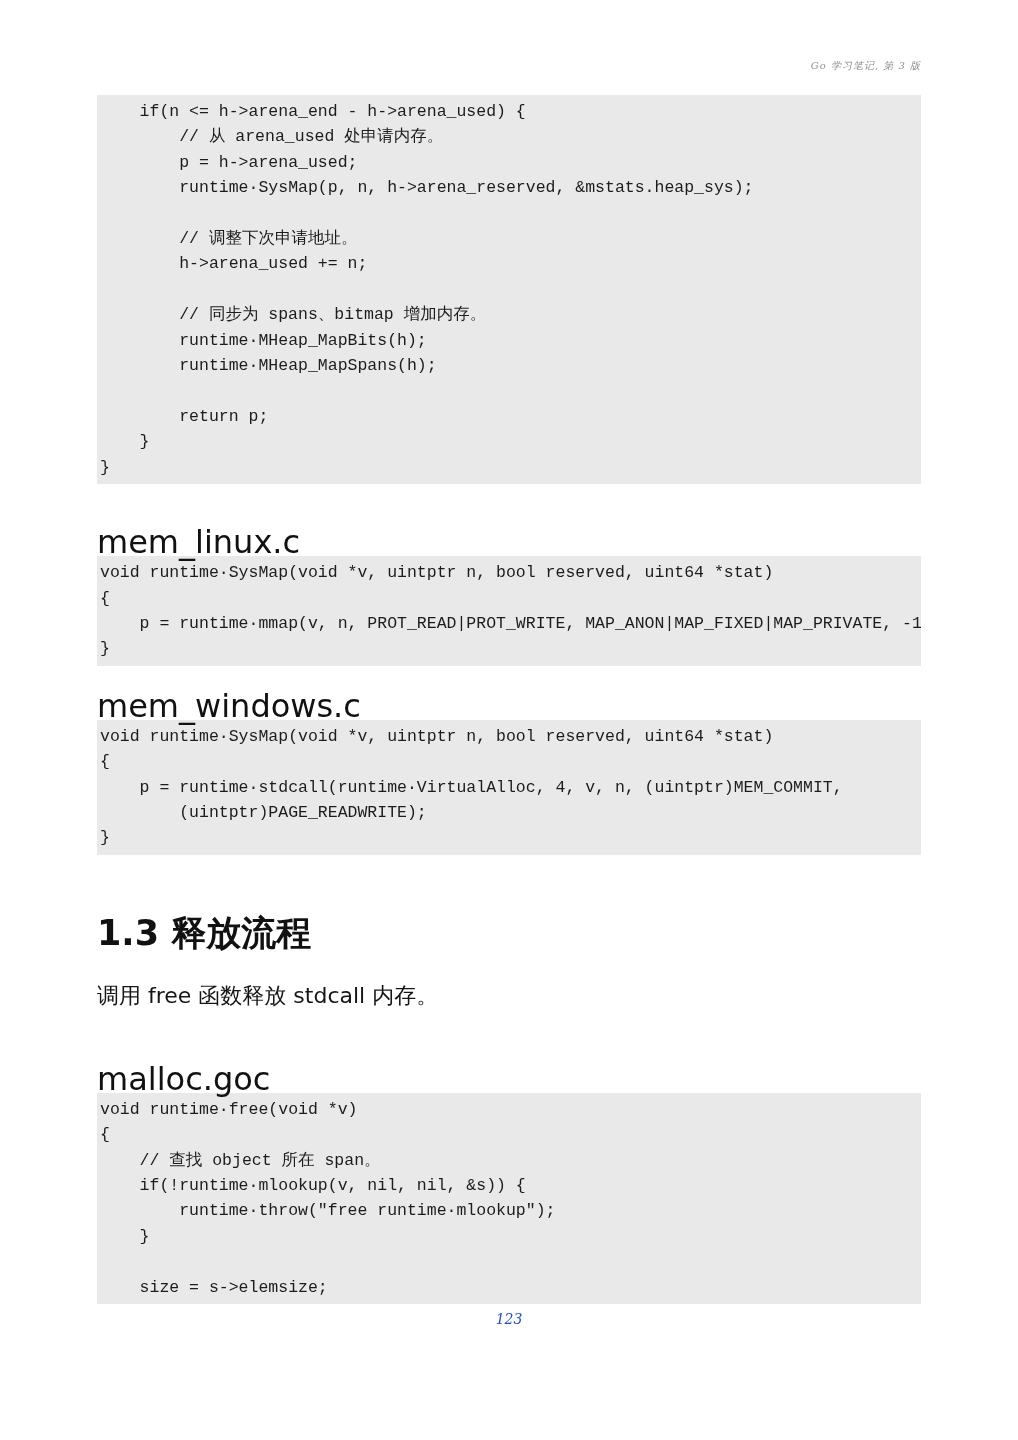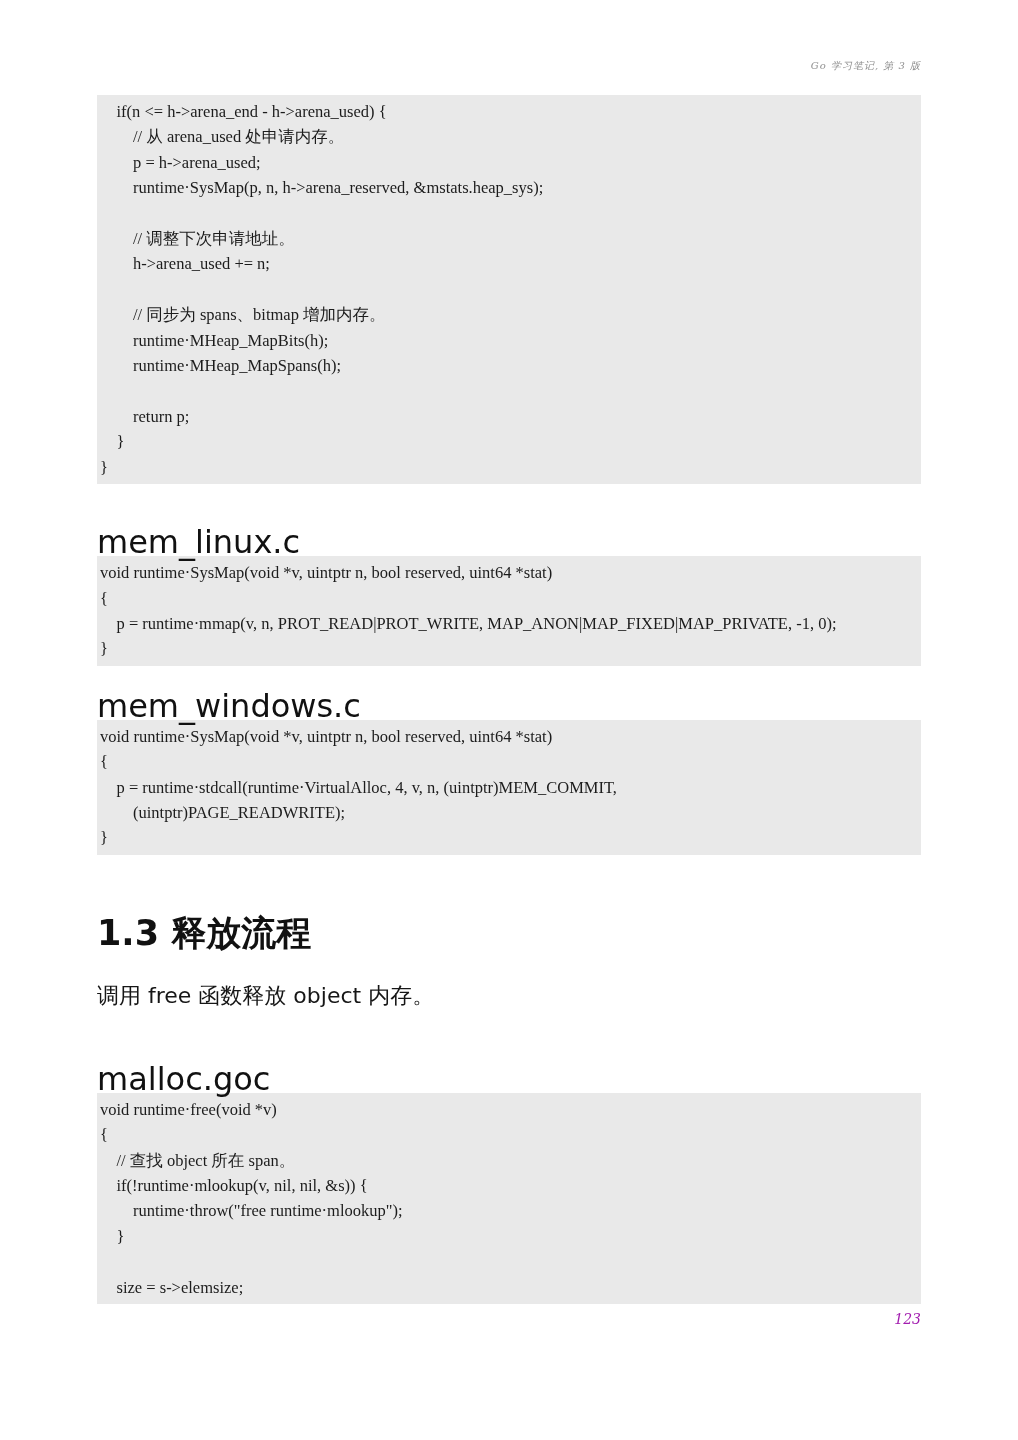--- a/index.html
+++ b/index.html
@@ -19,21 +19,21 @@
     font-family: "DejaVu Serif", "Liberation Serif", serif;
     font-style: italic;
     font-size: 10px;
     line-height: 18px;
     letter-spacing: 1px;
     color: #8f8f8f;
   }
 
   pre.code {
     background: #e9e9e9;
-    font-family: Liberation Serif, serif;
+    font-family: Liberation Mono, monospace;
     font-size: 16.5px;
     line-height: 25.4px;
     color: #1c1c1c;
     padding: 4px 8px 4px 3px;
     white-space: pre;
     overflow: hidden;
   }
   pre.code-arena { margin-top: 20px; }
 
   p.body-text {
@@ -57,26 +57,26 @@
   h1.section-heading {
     font-size: 35px;
     line-height: 32px;
     font-weight: bold;
     color: #111111;
     margin-top: 62px;
   }
 
   .page-number {
     margin-top: 6px;
-    text-align: right;
+    text-align: center;
     font-family: "DejaVu Serif", "Liberation Serif", serif;
     font-style: italic;
     font-size: 14px;
     line-height: 18px;
-    color: #a21caf;
+    color: #1d4ed8;
   }
 </style>
 </head>
 <body>
 
 <div class="content">
 
   <div class="running-header">Go 学习笔记, 第 3 版</div>
 
   <pre class="code code-arena">    if(n &lt;= h-&gt;arena_end - h-&gt;arena_used) {
@@ -106,21 +106,21 @@
   <h2 class="file-heading h-mem-windows">mem_windows.c</h2>
 
   <pre class="code">void runtime·SysMap(void *v, uintptr n, bool reserved, uint64 *stat)
 {
     p = runtime·stdcall(runtime·VirtualAlloc, 4, v, n, (uintptr)MEM_COMMIT,
         (uintptr)PAGE_READWRITE);
 }</pre>
 
   <h1 class="section-heading">1.3 释放流程</h1>
 
-  <p class="body-text para-free-intro">调用 free 函数释放 object 内存。</p>
+  <p class="body-text para-free-intro">调用 free 函数释放 stdcall 内存。</p>
 
   <h2 class="file-heading h-malloc-goc">malloc.goc</h2>
 
   <pre class="code">void runtime·free(void *v)
 {
     // 查找 object 所在 span。
     if(!runtime·mlookup(v, nil, nil, &amp;s)) {
         runtime·throw("free runtime·mlookup");
     }
 

